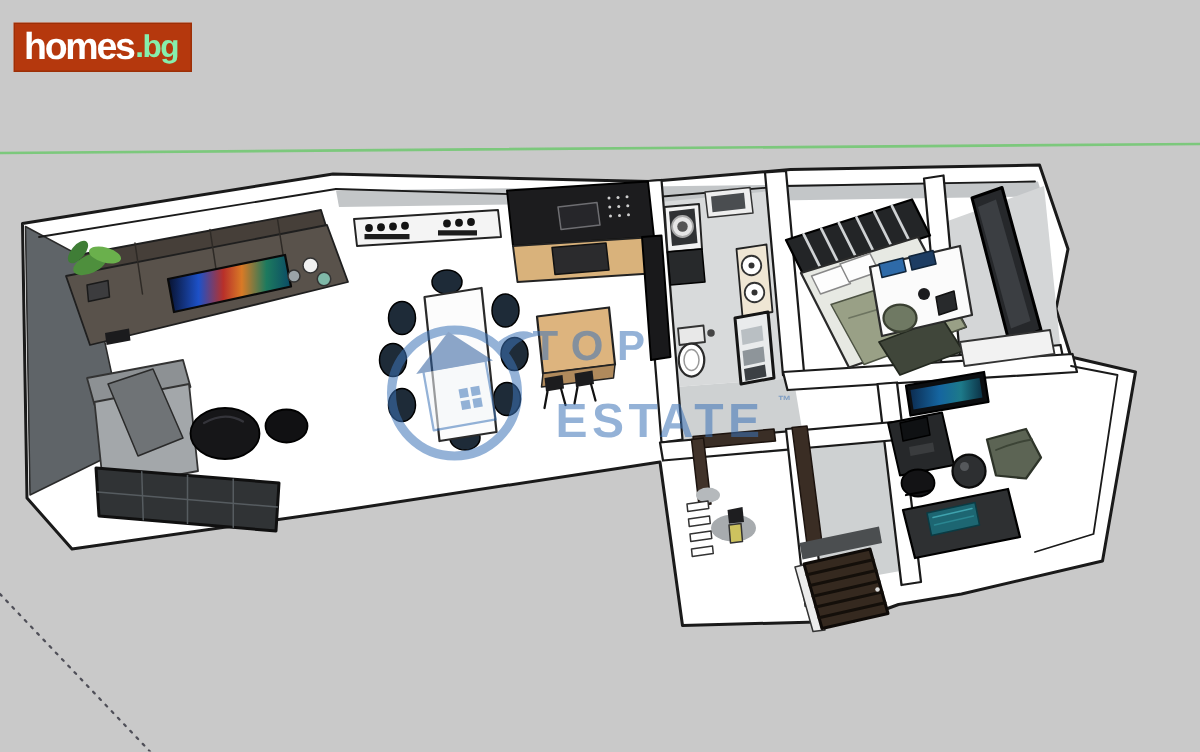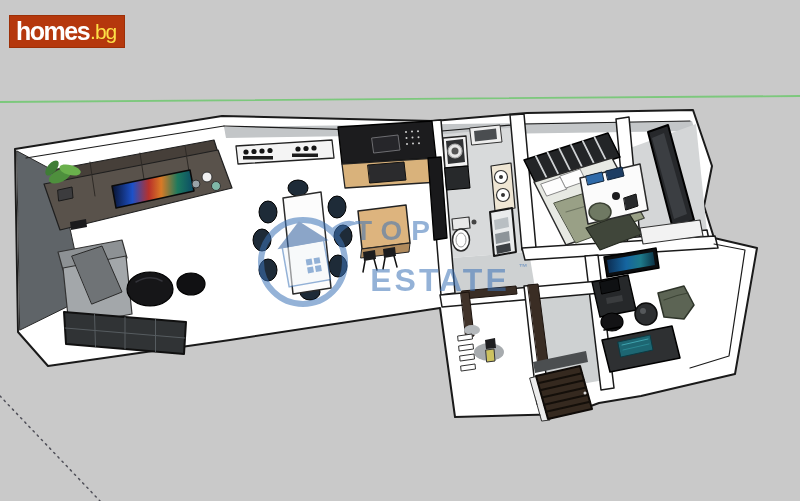--- a/index.html
+++ b/index.html
@@ -9,21 +9,21 @@
     font-family:"Liberation Sans", sans-serif;
   }
   .scene { position:absolute; left:0; top:0; }
   svg polygon, svg path, svg line, svg polyline { stroke-linejoin:round; stroke-linecap:round; }
   .site-logo {
     position:absolute; left:9px; top:15px; height:33px;
     background:#b5380d; display:flex; align-items:center;
     padding:0 9px 0 7px; box-shadow:0 0 0 1px #9c2f07 inset;
   }
   .site-logo .primary { color:#ffffff; font-size:25px; font-weight:bold; letter-spacing:-1.5px; line-height:1; }
-  .site-logo .suffix  { color:#fde047; font-size:21px; font-weight:normal; letter-spacing:-1px; margin-left:1px; line-height:1; }
+  .site-logo .suffix  { color:#86efac; font-size:21px; font-weight:bold; letter-spacing:-1px; margin-left:1px; line-height:1; }
   .wm-text { font-weight:bold; fill:#3d74b8; }
 </style>
 </head>
 <body>
 
 <svg class="scene" width="800" height="501" viewBox="0 0 800 501" xmlns="http://www.w3.org/2000/svg">
   <defs>
     <linearGradient id="gradTV" x1="0" y1="0" x2="1" y2="0">
       <stop offset="0" stop-color="#08122e"></stop>
         <stop offset="0.25" stop-color="#1d51c8"></stop>

